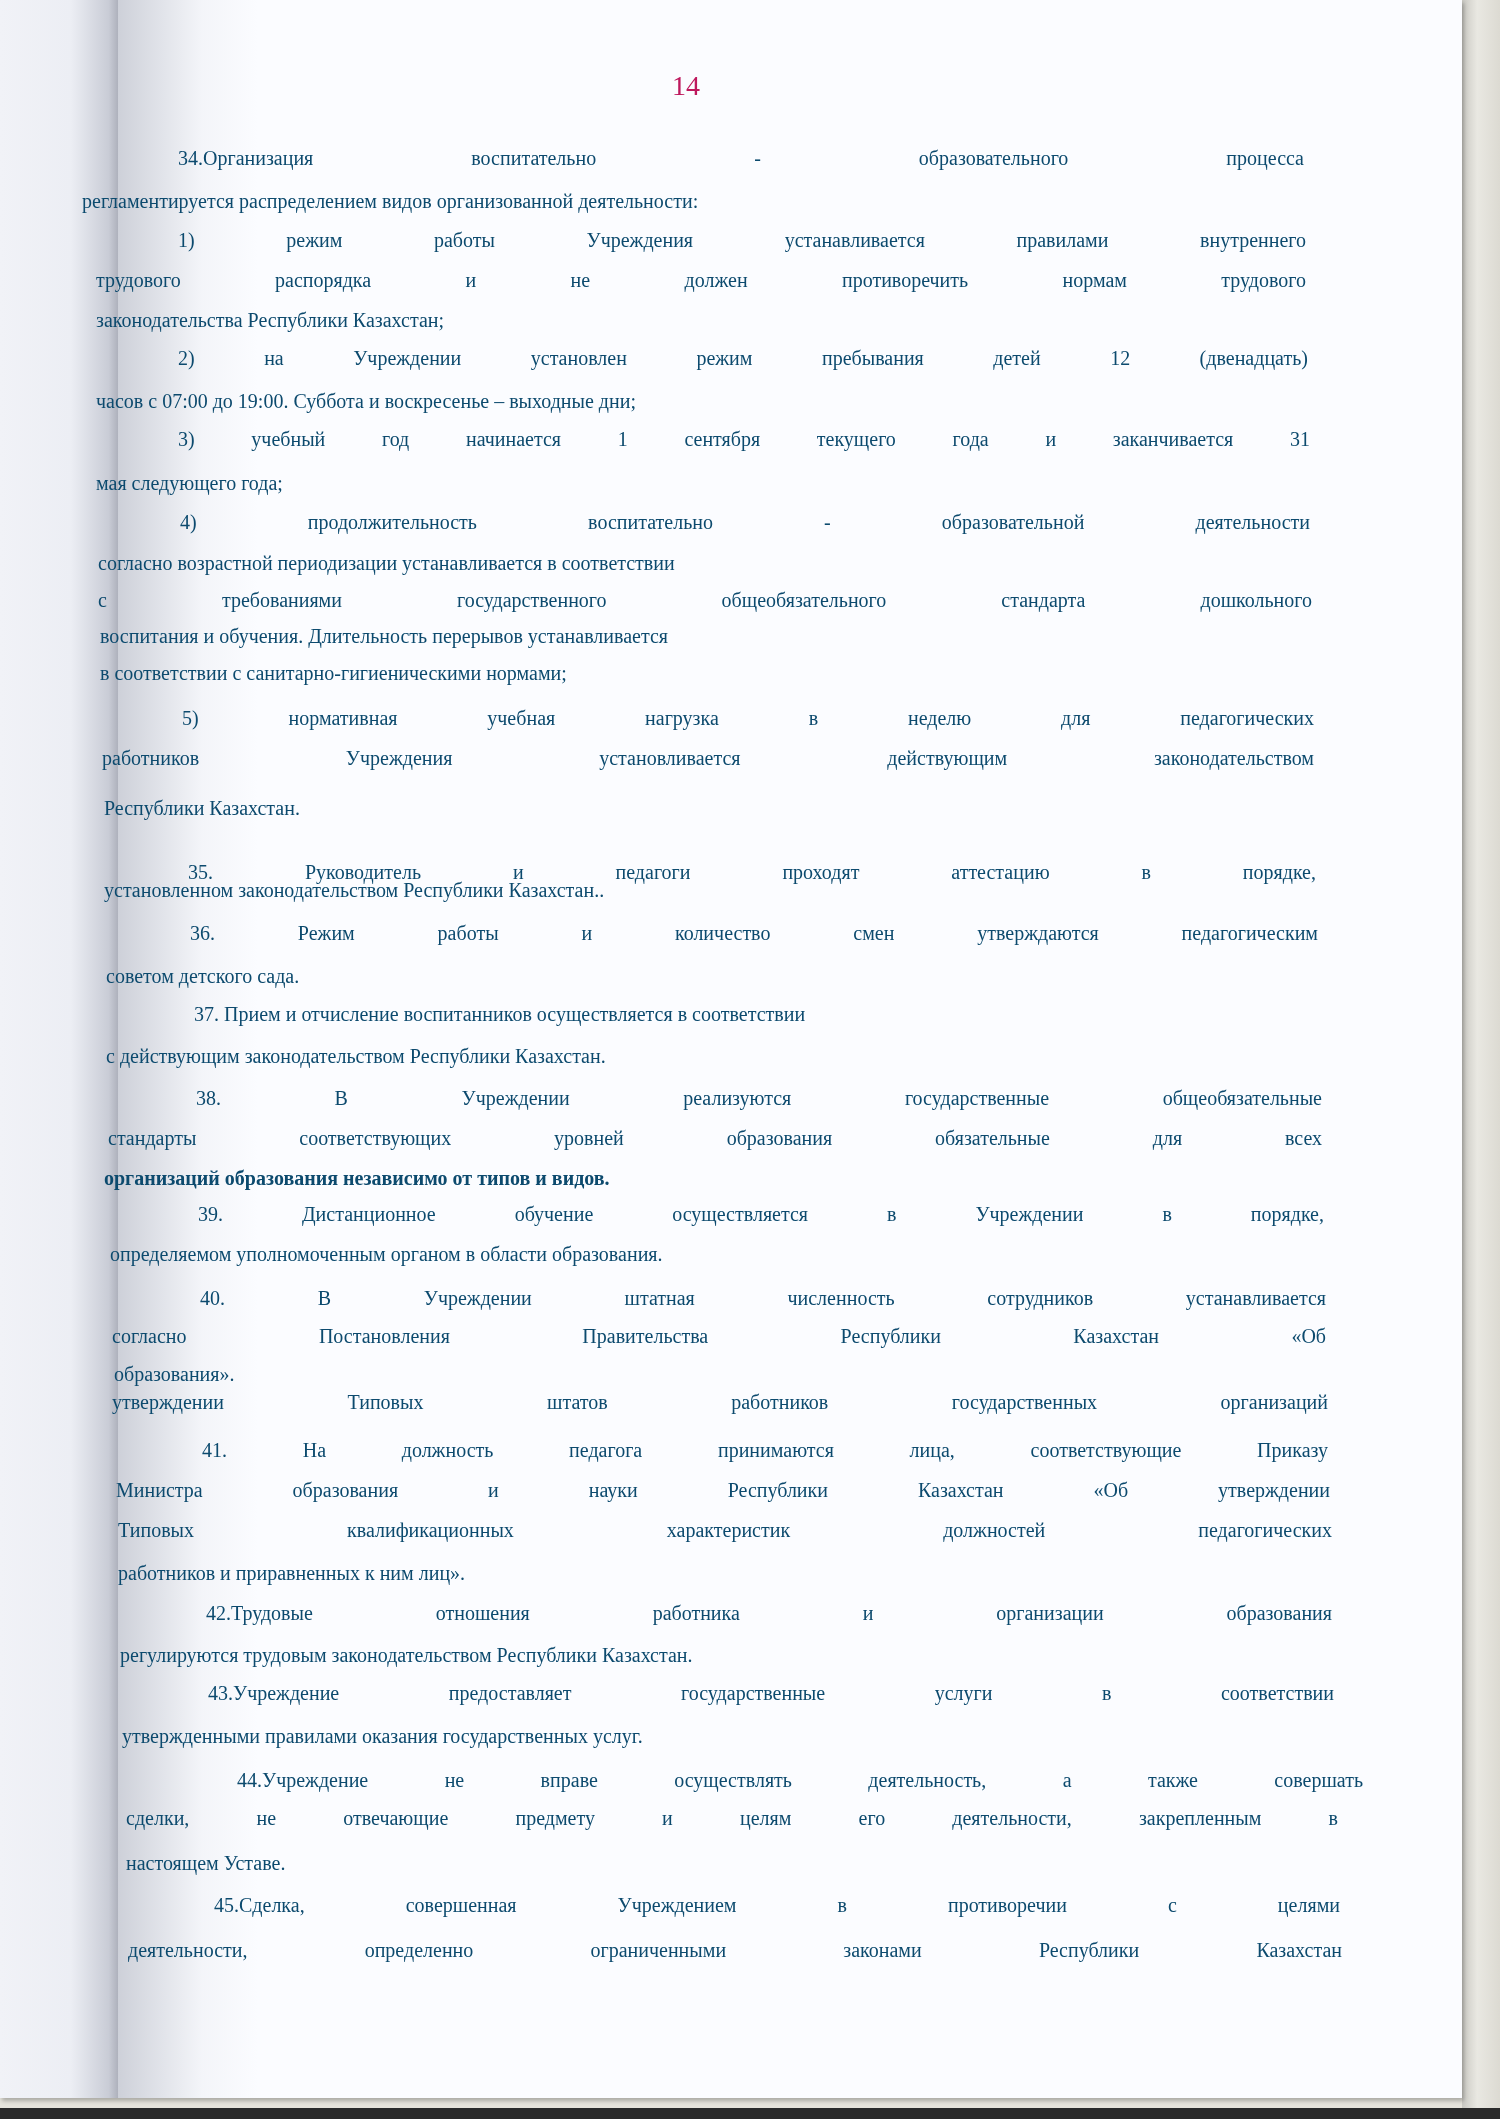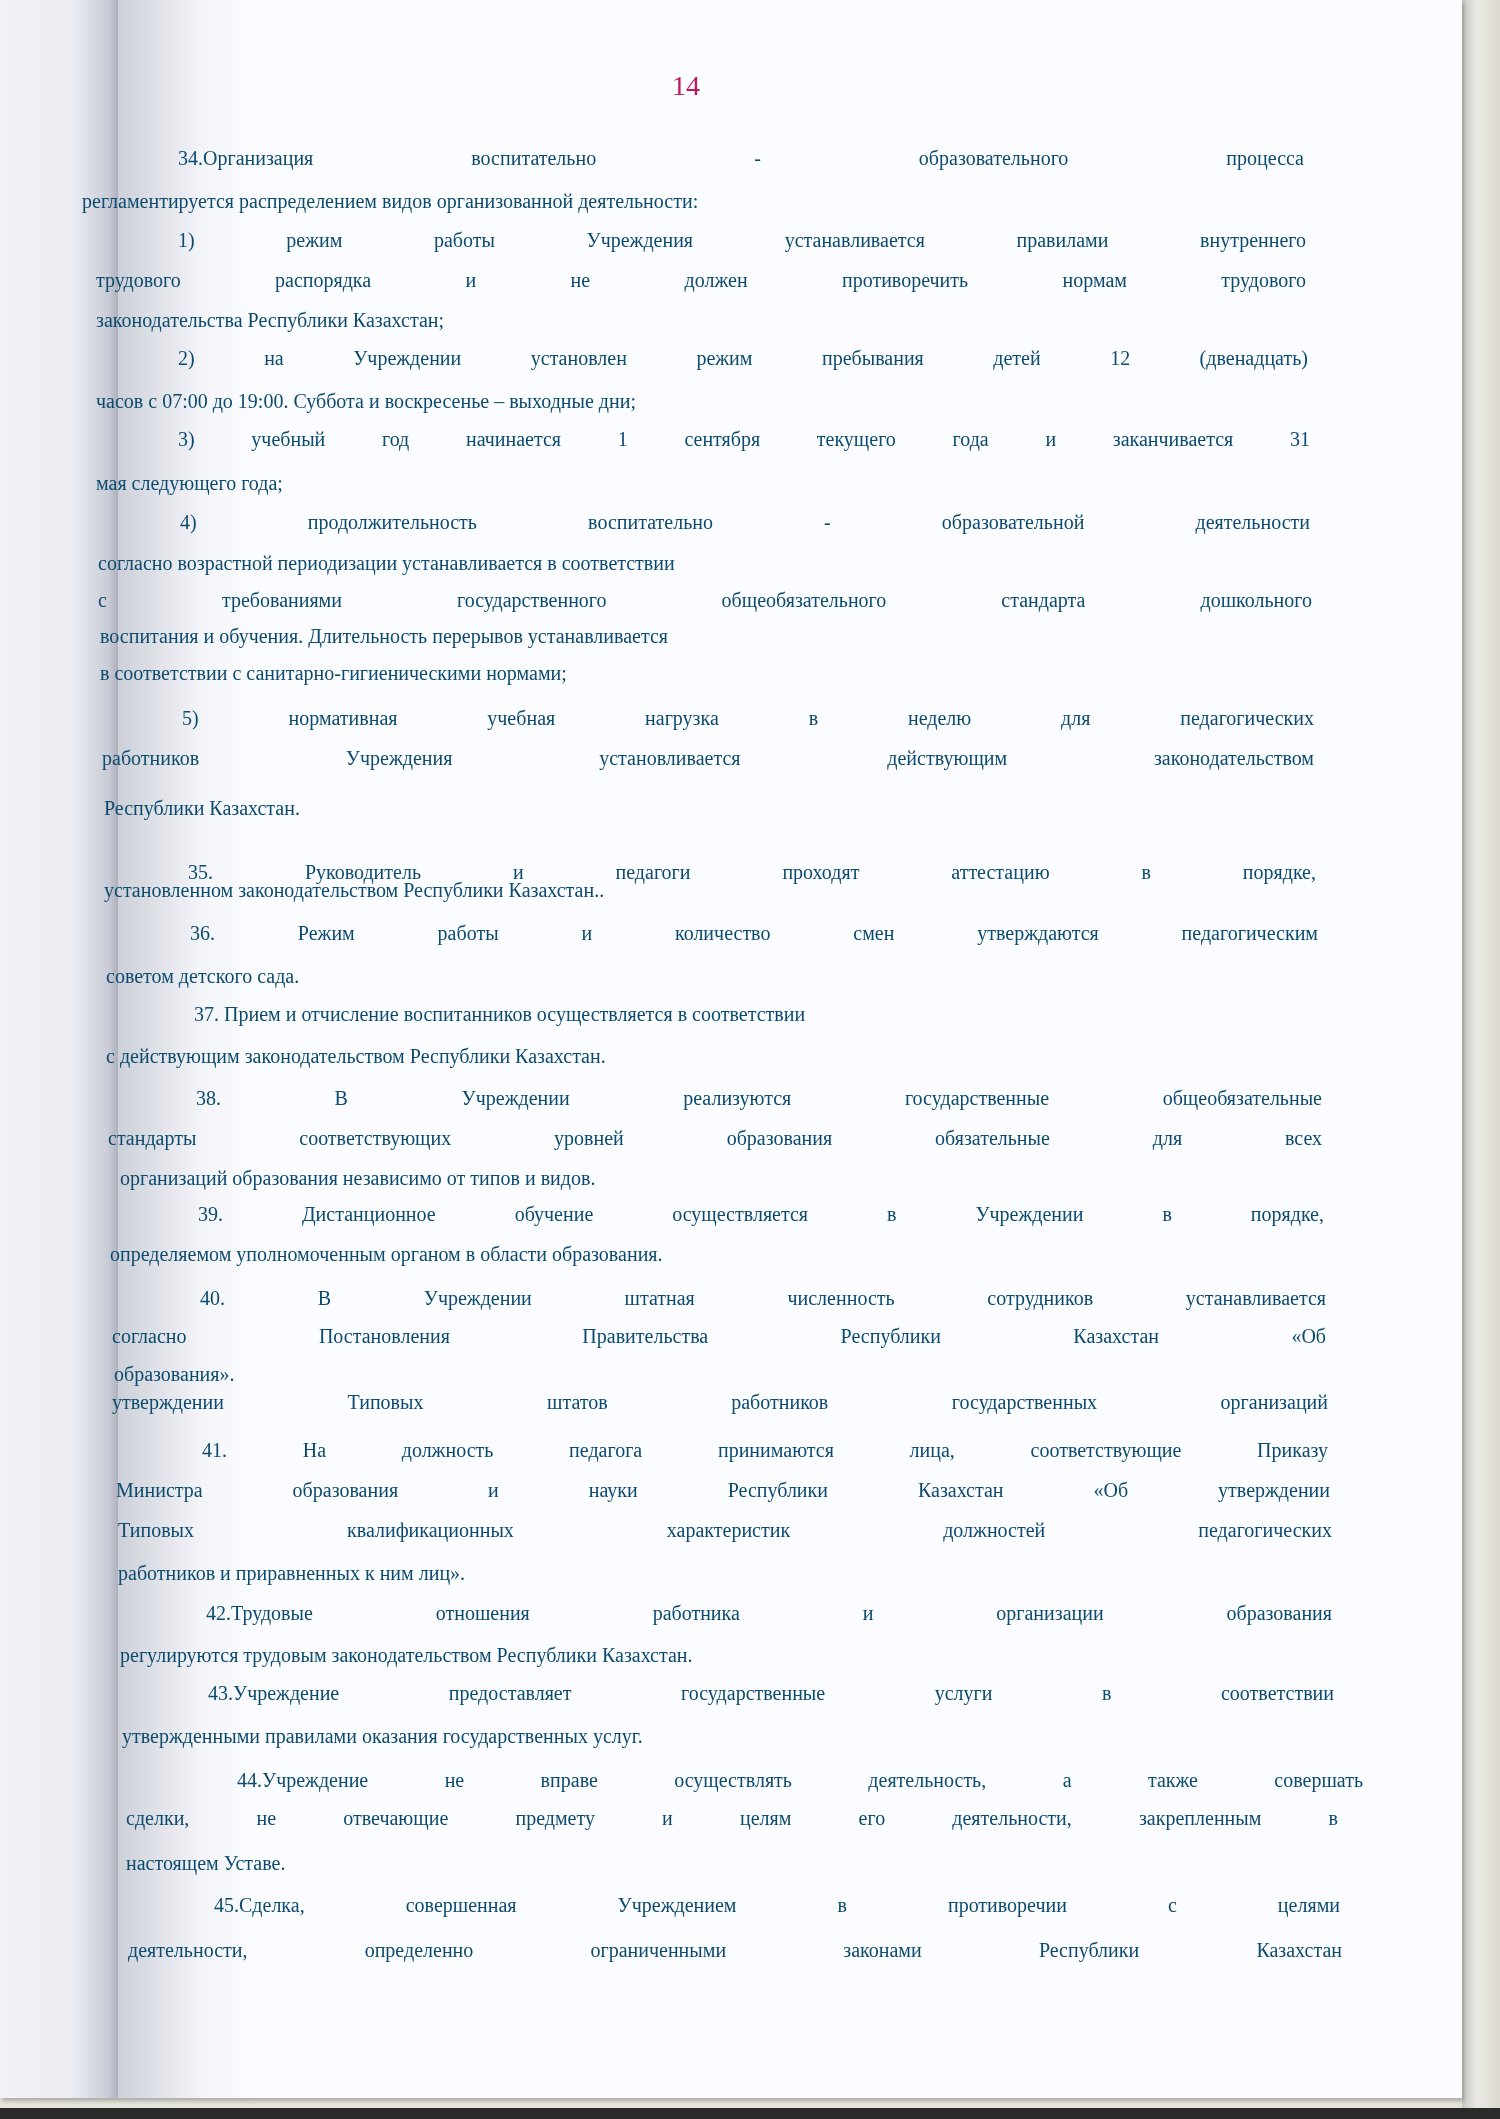--- a/index.html
+++ b/index.html
@@ -73,21 +73,21 @@
         <div class="line" style="left: 102px; top: 740px; width: 1212px; white-space: normal; overflow: hidden;">работников Учреждения установливается действующим законодательством</div>
         <div class="line last" style="left: 104px; top: 790px; width: 350px; white-space: normal; overflow: hidden;">Республики Казахстан.</div>
         <div class="line" style="left: 188px; top: 830px; width: 1128px; white-space: normal; overflow: hidden; margin-top: 24px;">35. Руководитель и педагоги проходят аттестацию в порядке,</div>
         <div class="line last" style="left: 104px; top: 872px; width: 896px; white-space: normal; overflow: hidden;">установленном законодательством Республики Казахстан..</div>
         <div class="line" style="left: 190px; top: 915px; width: 1128px; white-space: normal; overflow: hidden;">36. Режим работы и количество смен утверждаются педагогическим</div>
         <div class="line last" style="left: 106px; top: 958px; width: 340px; white-space: normal; overflow: hidden;">советом детского сада.</div>
         <div class="line last" style="left: 194px; top: 996px; width: 1094px; white-space: normal; overflow: hidden;">37. Прием и отчисление воспитанников осуществляется в соответствии</div>
         <div class="line last" style="left: 106px; top: 1038px; width: 900px; white-space: normal; overflow: hidden;">с действующим законодательством Республики Казахстан.</div>
         <div class="line" style="left: 196px; top: 1080px; width: 1126px; white-space: normal; overflow: hidden;">38. В Учреждении реализуются государственные общеобязательные</div>
         <div class="line" style="left: 108px; top: 1120px; width: 1214px; white-space: normal; overflow: hidden;">стандарты соответствующих уровней образования обязательные для всех</div>
-        <div class="line last" style="left: 120px; top: 1160px; width: 836px; white-space: normal; overflow: hidden;">организаций образования независимо от типов и видов.</div>
+        <div class="line last" style="left: 104px; top: 1160px; width: 836px; white-space: normal; overflow: hidden; font-weight: bold;">организаций образования независимо от типов и видов.</div>
         <div class="line" style="left: 198px; top: 1196px; width: 1126px; white-space: normal; overflow: hidden;">39. Дистанционное обучение осуществляется в Учреждении в порядке,</div>
         <div class="line last" style="left: 110px; top: 1236px; width: 984px; white-space: normal; overflow: hidden;">определяемом уполномоченным органом в области образования.</div>
         <div class="line" style="left: 200px; top: 1280px; width: 1126px; white-space: normal; overflow: hidden;">40. В Учреждении штатная численность сотрудников устанавливается</div>
         <div class="line" style="left: 112px; top: 1318px; width: 1214px; white-space: normal; overflow: hidden;">согласно Постановления Правительства Республики Казахстан «Об</div>
         <div class="line" style="left: 112px; top: 1384px; width: 1216px; white-space: normal; overflow: hidden;">утверждении Типовых штатов работников государственных организаций</div>
         <div class="line last" style="left: 114px; top: 1356px; width: 210px; white-space: normal; overflow: hidden;">образования».</div>
         <div class="line" style="left: 202px; top: 1432px; width: 1126px; white-space: normal; overflow: hidden;">41. На должность педагога принимаются лица, соответствующие Приказу</div>
         <div class="line" style="left: 116px; top: 1472px; width: 1214px; white-space: normal; overflow: hidden;">Министра образования и науки Республики Казахстан «Об утверждении</div>
         <div class="line" style="left: 118px; top: 1512px; width: 1214px; white-space: normal; overflow: hidden;">Типовых квалификационных характеристик должностей педагогических</div>
         <div class="line last" style="left: 118px; top: 1555px; width: 596px; white-space: normal; overflow: hidden;">работников и приравненных к ним лиц».</div>

